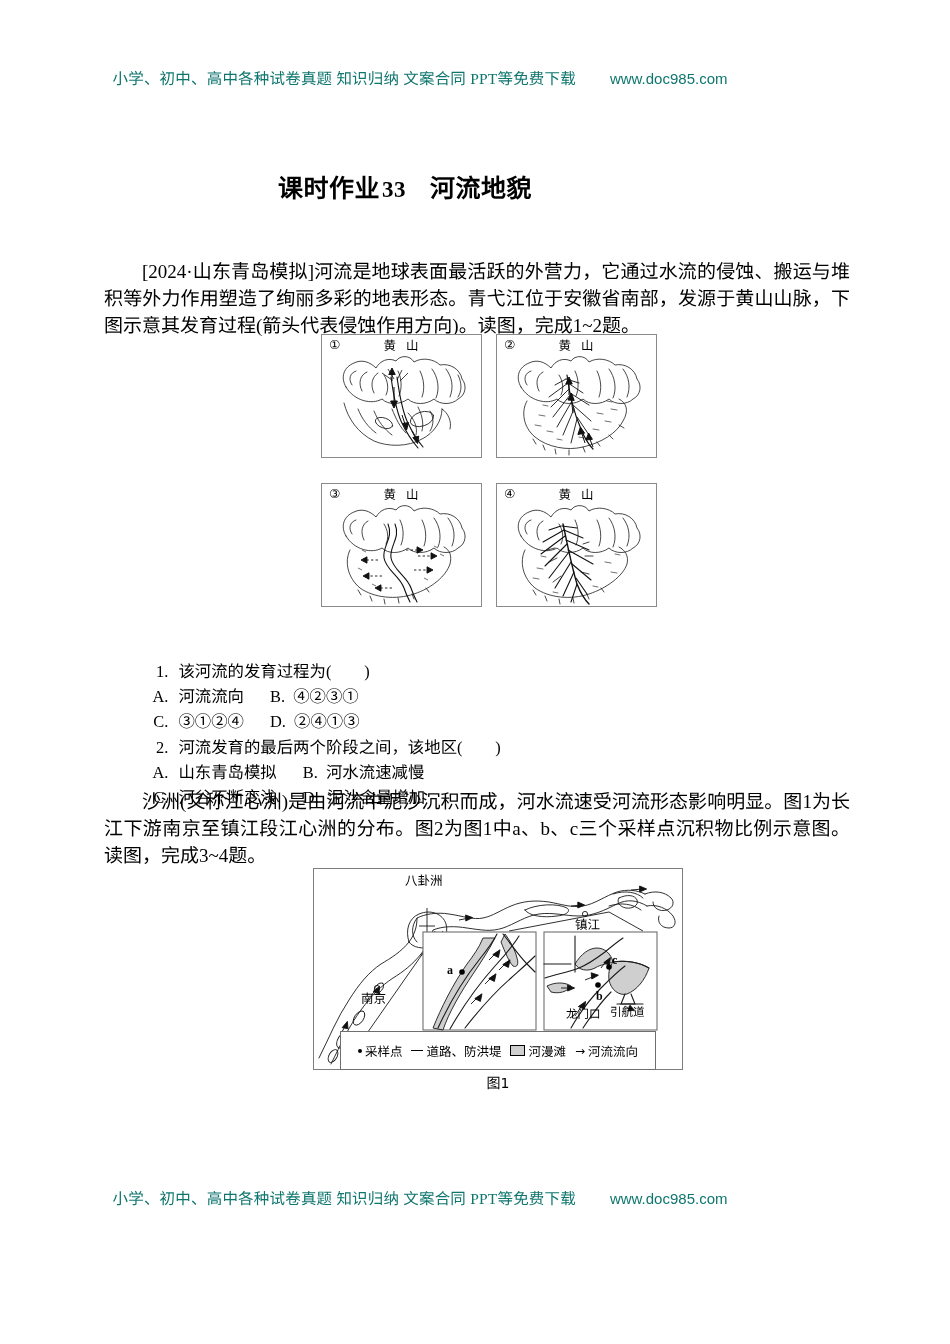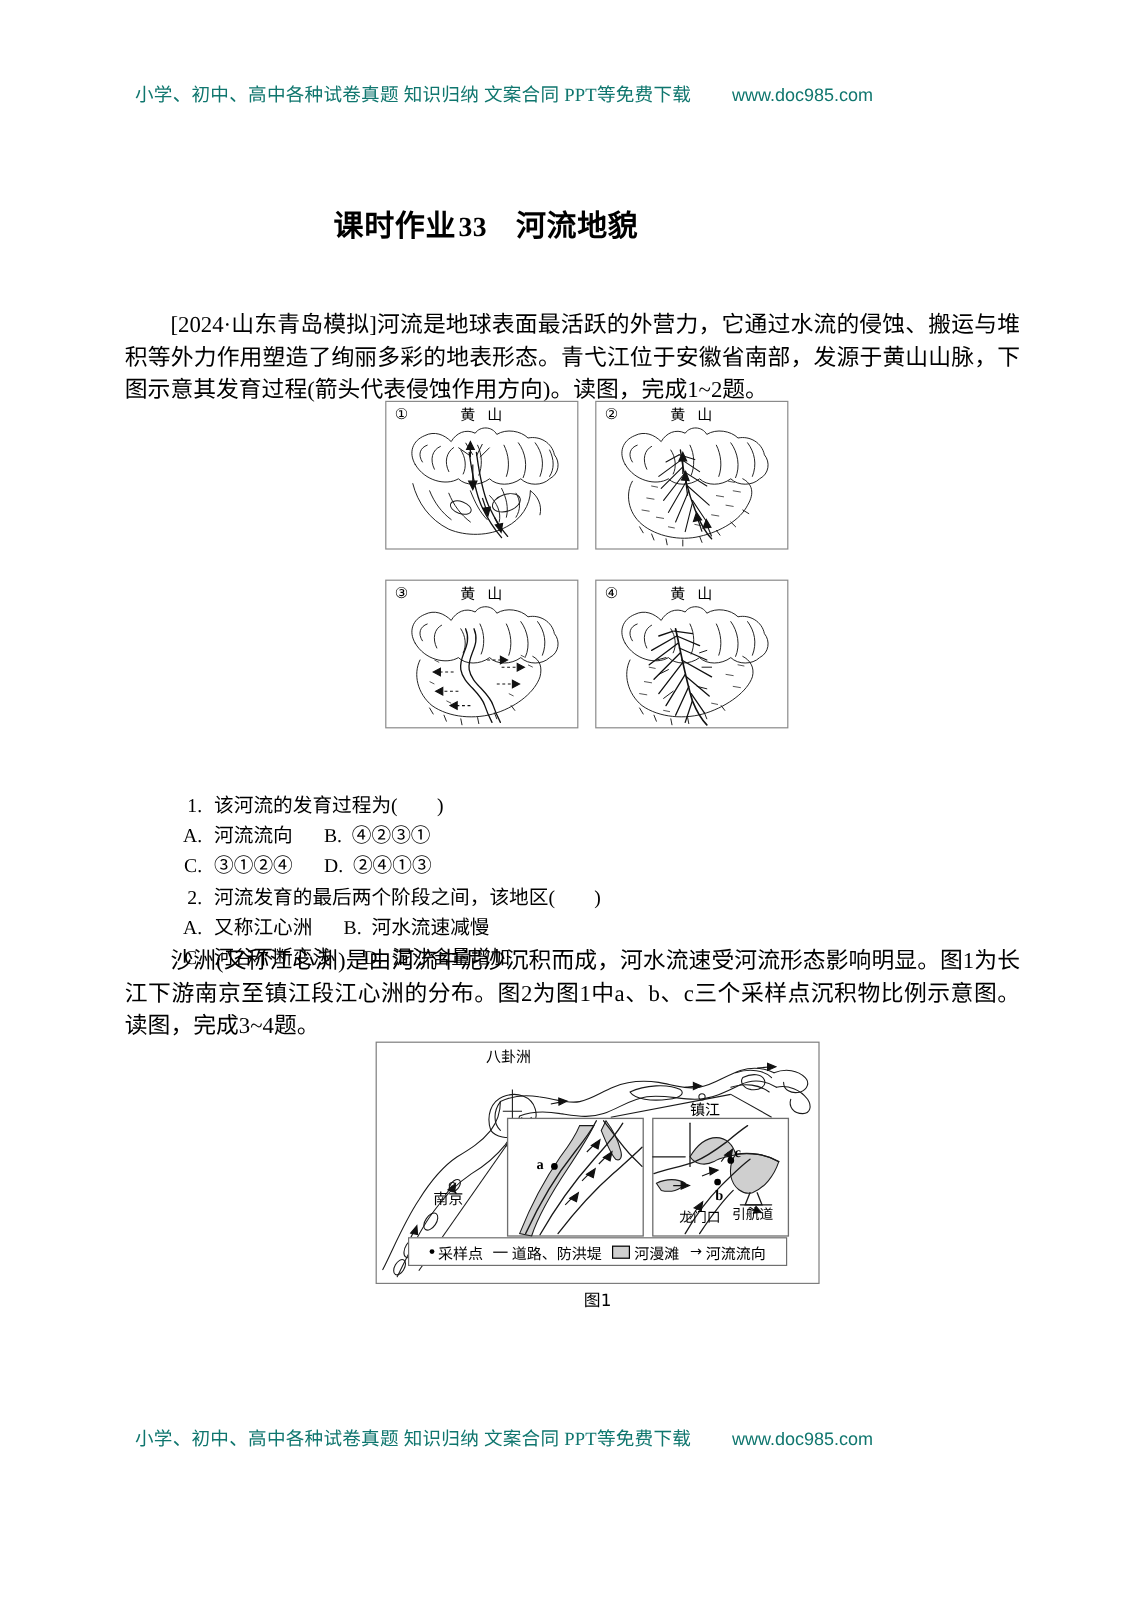--- a/index.html
+++ b/index.html
@@ -160,21 +160,21 @@
     font-family: "Liberation Serif", serif;
     font-weight: bold;
     font-size: 12px;
     line-height: 1;
   }
   .legend-box {
     position: absolute;
     left: 27px;
     top: 163px;
     width: 316px;
-    height: 24px;
+    height: 39px;
     border: 1.2px solid #6f6f6f;
     box-sizing: border-box;
     background: #fff;
     display: flex;
     justify-content: center;
     gap: 9px;
     font-size: 12.5px;
     font-family: "DejaVu Sans", "Liberation Sans", sans-serif;
     white-space: nowrap;
   }
@@ -469,21 +469,21 @@
     <span style="display:inline-block;width:48px;text-align:right;padding-right:10px;">A.</span><span>河流流向</span><span class="opt-gap"></span><span>B.</span><span>  </span><span>④②③①</span>
   </div>
   <div class="qline" style="top:686px;">
     <span style="display:inline-block;width:48px;text-align:right;padding-right:10px;">C.</span><span>③①②④</span><span class="opt-gap"></span><span>D.</span><span>  </span><span>②④①③</span>
   </div>
 
   <div class="qline" style="top:712px;">
     <span style="display:inline-block;width:48px;text-align:right;padding-right:10px;">2.</span><span>河流发育的最后两个阶段之间，该地区(        )</span>
   </div>
   <div class="qline" style="top:737px;">
-    <span style="display:inline-block;width:48px;text-align:right;padding-right:10px;">A.</span><span>又称江心洲</span><span class="opt-gap"></span><span>B.</span><span>  </span><span>河水流速减慢</span>
+    <span style="display:inline-block;width:48px;text-align:right;padding-right:10px;">A.</span><span>山东青岛模拟</span><span class="opt-gap"></span><span>B.</span><span>  </span><span>河水流速减慢</span>
   </div>
   <div class="qline" style="top:762px;">
     <span style="display:inline-block;width:48px;text-align:right;padding-right:10px;">C.</span><span>河谷不断变浅</span><span class="opt-gap"></span><span>D.</span><span>  </span><span>泥沙含量增加</span>
   </div>
 
   <div class="para para-2">沙洲(又称江心洲)是由河流中泥沙沉积而成，河水流速受河流形态影响明显。图1为长江下游南京至镇江段江心洲的分布。图2为图1中a、b、c三个采样点沉积物比例示意图。读图，完成3~4题。</div>
 
   <div class="mapfig">
     <div class="frame"></div>
 

